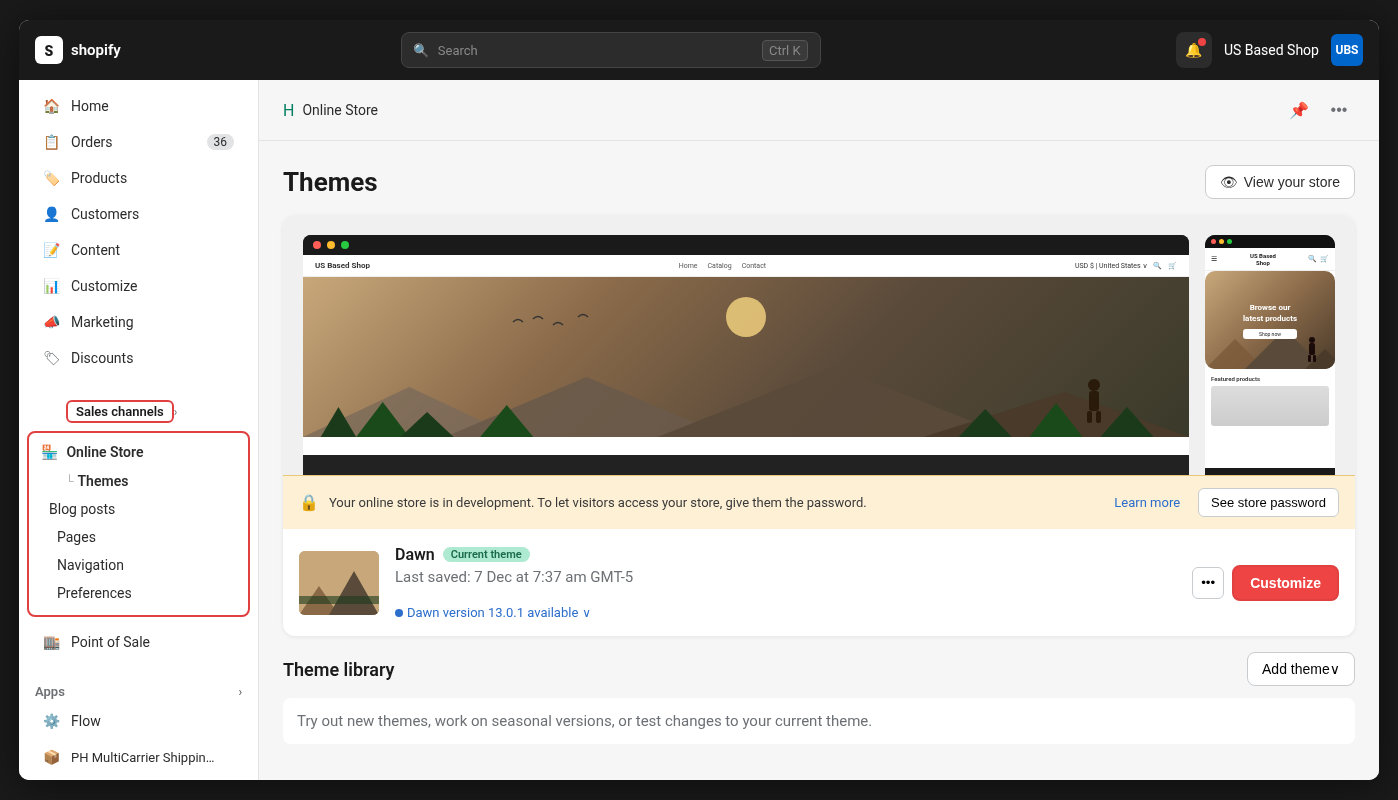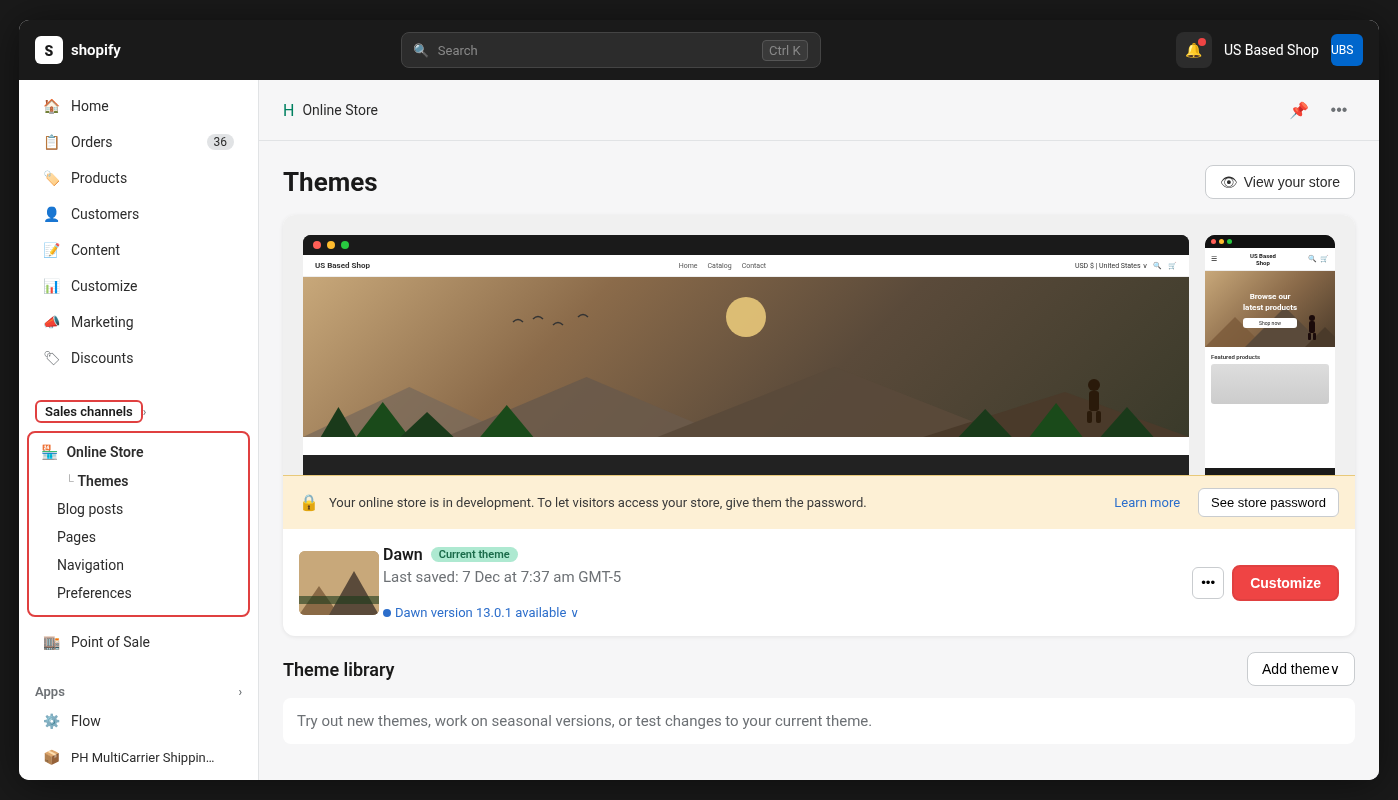--- a/index.html
+++ b/index.html
@@ -11,21 +11,21 @@
     .topbar { background: #1a1a1a; height: 60px; display: flex; align-items: center; padding: 0 16px; gap: 16px; flex-shrink: 0; }
     .shopify-logo { display: flex; align-items: center; gap: 8px; color: #fff; font-size: 15px; font-weight: 600; min-width: 180px; }
     .shopify-logo svg { width: 28px; height: 28px; }
     .search-bar { flex: 1; max-width: 420px; background: #2c2c2c; border: 1px solid #444; border-radius: 8px; display: flex; align-items: center; padding: 0 12px; height: 36px; gap: 8px; color: #aaa; margin: 0 auto; }
     .search-bar span { color: #888; font-size: 13px; }
     .search-shortcut { margin-left: auto; background: #3a3a3a; border: 1px solid #555; border-radius: 4px; padding: 2px 6px; font-size: 11px; color: #aaa; }
     .topbar-right { display: flex; align-items: center; gap: 12px; margin-left: auto; }
     .notif-btn { width: 36px; height: 36px; border-radius: 8px; background: #2c2c2c; display: flex; align-items: center; justify-content: center; color: #fff; position: relative; cursor: pointer; }
     .notif-dot { position: absolute; top: 6px; right: 6px; width: 8px; height: 8px; background: #e44; border-radius: 50%; }
     .store-name { color: #fff; font-size: 14px; }
-    .store-avatar { width: 32px; height: 32px; background: #0066cc; border-radius: 6px; display: flex; align-items: center; color: #fff; font-weight: 400; font-size: 12px; }
+    .store-avatar { width: 32px; height: 32px; background: #0066cc; border-radius: 6px; display: flex; align-items: center; justify-content: center; color: #fff; font-weight: 700; font-size: 12px; }
 
     
     .main-layout { display: flex; flex: 1; overflow: hidden; }
 
     
     .sidebar { width: 240px; background: #fff; border-right: 1px solid #e1e3e5; display: flex; flex-direction: column; overflow-y: auto; flex-shrink: 0; padding: 8px 0; }
     .nav-item { display: flex; align-items: center; gap: 10px; padding: 8px 16px; cursor: pointer; color: #2c2c2c; font-size: 14px; border-radius: 6px; margin: 1px 8px; }
     .nav-icon { width: 18px; height: 18px; display: flex; align-items: center; justify-content: center; flex-shrink: 0; color: #6d7175; }
     .badge { background: #e1e3e5; border-radius: 10px; padding: 1px 7px; font-size: 12px; margin-left: auto; }
 
@@ -60,33 +60,33 @@
     .browser-dot { width: 8px; height: 8px; border-radius: 50%; }
     .browser-screen { background: #fff; height: 200px; overflow: hidden; position: relative; }
     .mock-navbar { display: flex; align-items: center; justify-content: space-between; padding: 6px 12px; border-bottom: 1px solid #eee; font-size: 8px; color: #333; }
     .mock-hero { width: 100%; height: 160px; background: linear-gradient(135deg, #c8a87a 0%, #8b6b4a 30%, #5a4a3a 60%, #3a3a2a 100%); position: relative; overflow: hidden; }
     .mock-sun { width: 40px; height: 40px; background: #e8c87a; border-radius: 50%; position: absolute; top: 20px; left: 50%; transform: translateX(-50%); opacity: 0.9; }
 
     
     .mobile-preview { width: 130px; background: #1a1a1a; border-radius: 10px 10px 0 0; overflow: hidden; flex-shrink: 0; margin-left: 16px; }
     .mobile-screen { background: #fff; height: 220px; overflow: hidden; }
     .mobile-navbar { display: flex; align-items: center; justify-content: space-between; padding: 4px 6px; border-bottom: 1px solid #eee; font-size: 6px; }
-    .mobile-hero { background: linear-gradient(135deg, #c8a87a 0%, #8b6b4a 50%, #4a3a2a 100%); height: 76px; display: flex; align-items: center; justify-content: center; position: relative; overflow: hidden; }
+    .mobile-hero { background: linear-gradient(135deg, #c8a87a 0%, #8b6b4a 50%, #4a3a2a 100%); height: 98px; display: flex; align-items: center; justify-content: center; position: relative; overflow: hidden; border-radius: 10px; }
     .mobile-hero-text { color: #fff; font-size: 8px; font-weight: 700; text-align: center; line-height: 1.4; z-index: 2; }
     .mobile-hero-btn { background: #fff; color: #222; font-size: 5px; padding: 2px 6px; border-radius: 3px; margin-top: 4px; display: block; }
     .mobile-products { padding: 6px; }
     .mobile-products-title { font-size: 6px; font-weight: 600; color: #333; margin-bottom: 4px; }
     .mobile-product-img { width: 100%; height: 40px; background: linear-gradient(#ddd, #ccc); border-radius: 3px; }
 
     .dev-warning { background: #fdf0d5; border-top: 1px solid #e8c97a; padding: 12px 16px; display: flex; align-items: center; gap: 10px; font-size: 13px; color: #3a3a3a; }
     .dev-warning-text { flex: 1; }
     .learn-more-link { color: #2c6ecb; cursor: pointer; margin-right: 8px; font-size: 13px; }
     .password-btn { background: #fff; border: 1px solid #c9cccf; border-radius: 6px; padding: 6px 12px; font-size: 13px; cursor: pointer; }
 
-    .current-theme-section { padding: 16px; display: flex; align-items: center; gap: 4px; }
+    .current-theme-section { padding: 16px; display: flex; align-items: center; gap: 16px; }
     .theme-thumbnail { width: 80px; height: 64px; background: linear-gradient(135deg, #c8a87a, #8b6b4a); border-radius: 6px; flex-shrink: 0; overflow: hidden; }
     .theme-info { flex: 1; }
     .theme-name-row { display: flex; align-items: center; gap: 8px; margin-bottom: 4px; }
     .theme-name { font-size: 16px; font-weight: 600; }
     .current-badge { background: #aee9d1; color: #1a6b4a; font-size: 11px; font-weight: 600; padding: 1px 8px; border-radius: 10px; }
     .theme-meta { font-size: 15px; color: #6d7175; margin-bottom: 19px; }
     .theme-version { display: flex; align-items: center; gap: 4px; font-size: 13px; color: #2c6ecb; cursor: pointer; }
     .version-dot { width: 8px; height: 8px; background: #2c6ecb; border-radius: 50%; }
     .theme-actions { display: flex; align-items: center; gap: 8px; margin-left: auto; }
     .more-btn { width: 32px; height: 32px; display: flex; align-items: center; justify-content: center; background: none; border: 1px solid #c9cccf; border-radius: 6px; cursor: pointer; }
@@ -169,36 +169,36 @@
         <span class="nav-icon">📣</span>
         <span>Marketing</span>
       </div>
       <div class="nav-item">
         <span class="nav-icon">🏷</span>
         <span>Discounts</span>
       </div>
 
       <div class="divider"></div>
 
-      <div style="display:flex;align-items:center;padding:8px 16px 4px;">
+      <div style="display:flex;align-items:center;padding:8px 16px 4px;margin-left:31px;">
         <span style="border:2px solid #e04040;border-radius:6px;padding:2px 8px;font-size:13px;font-weight:600;color:#1a1a1a;">Sales channels</span>
         <span style="color:#6d7175;font-size:12px;">›</span>
       </div>
 
       <div class="online-store-group">
         <div class="online-store-header">
           <span style="font-size:14px;">🏪</span>
           <span style="font-weight:600;font-size:14px;">Online Store</span>
         </div>
         <div class="online-store-subitems">
           <div class="online-store-subitem active">
             <span class="tree-line">└</span>
             <span>Themes</span>
           </div>
-          <div class="online-store-subitem" style="padding-left:28px;">
+          <div class="online-store-subitem" style="padding-left:20px;">
             <span>Blog posts</span>
           </div>
           <div class="online-store-subitem" style="padding-left:28px;">
             <span>Pages</span>
           </div>
           <div class="online-store-subitem" style="padding-left:28px;">
             <span>Navigation</span>
           </div>
           <div class="online-store-subitem" style="padding-left:28px;">
             <span>Preferences</span>

